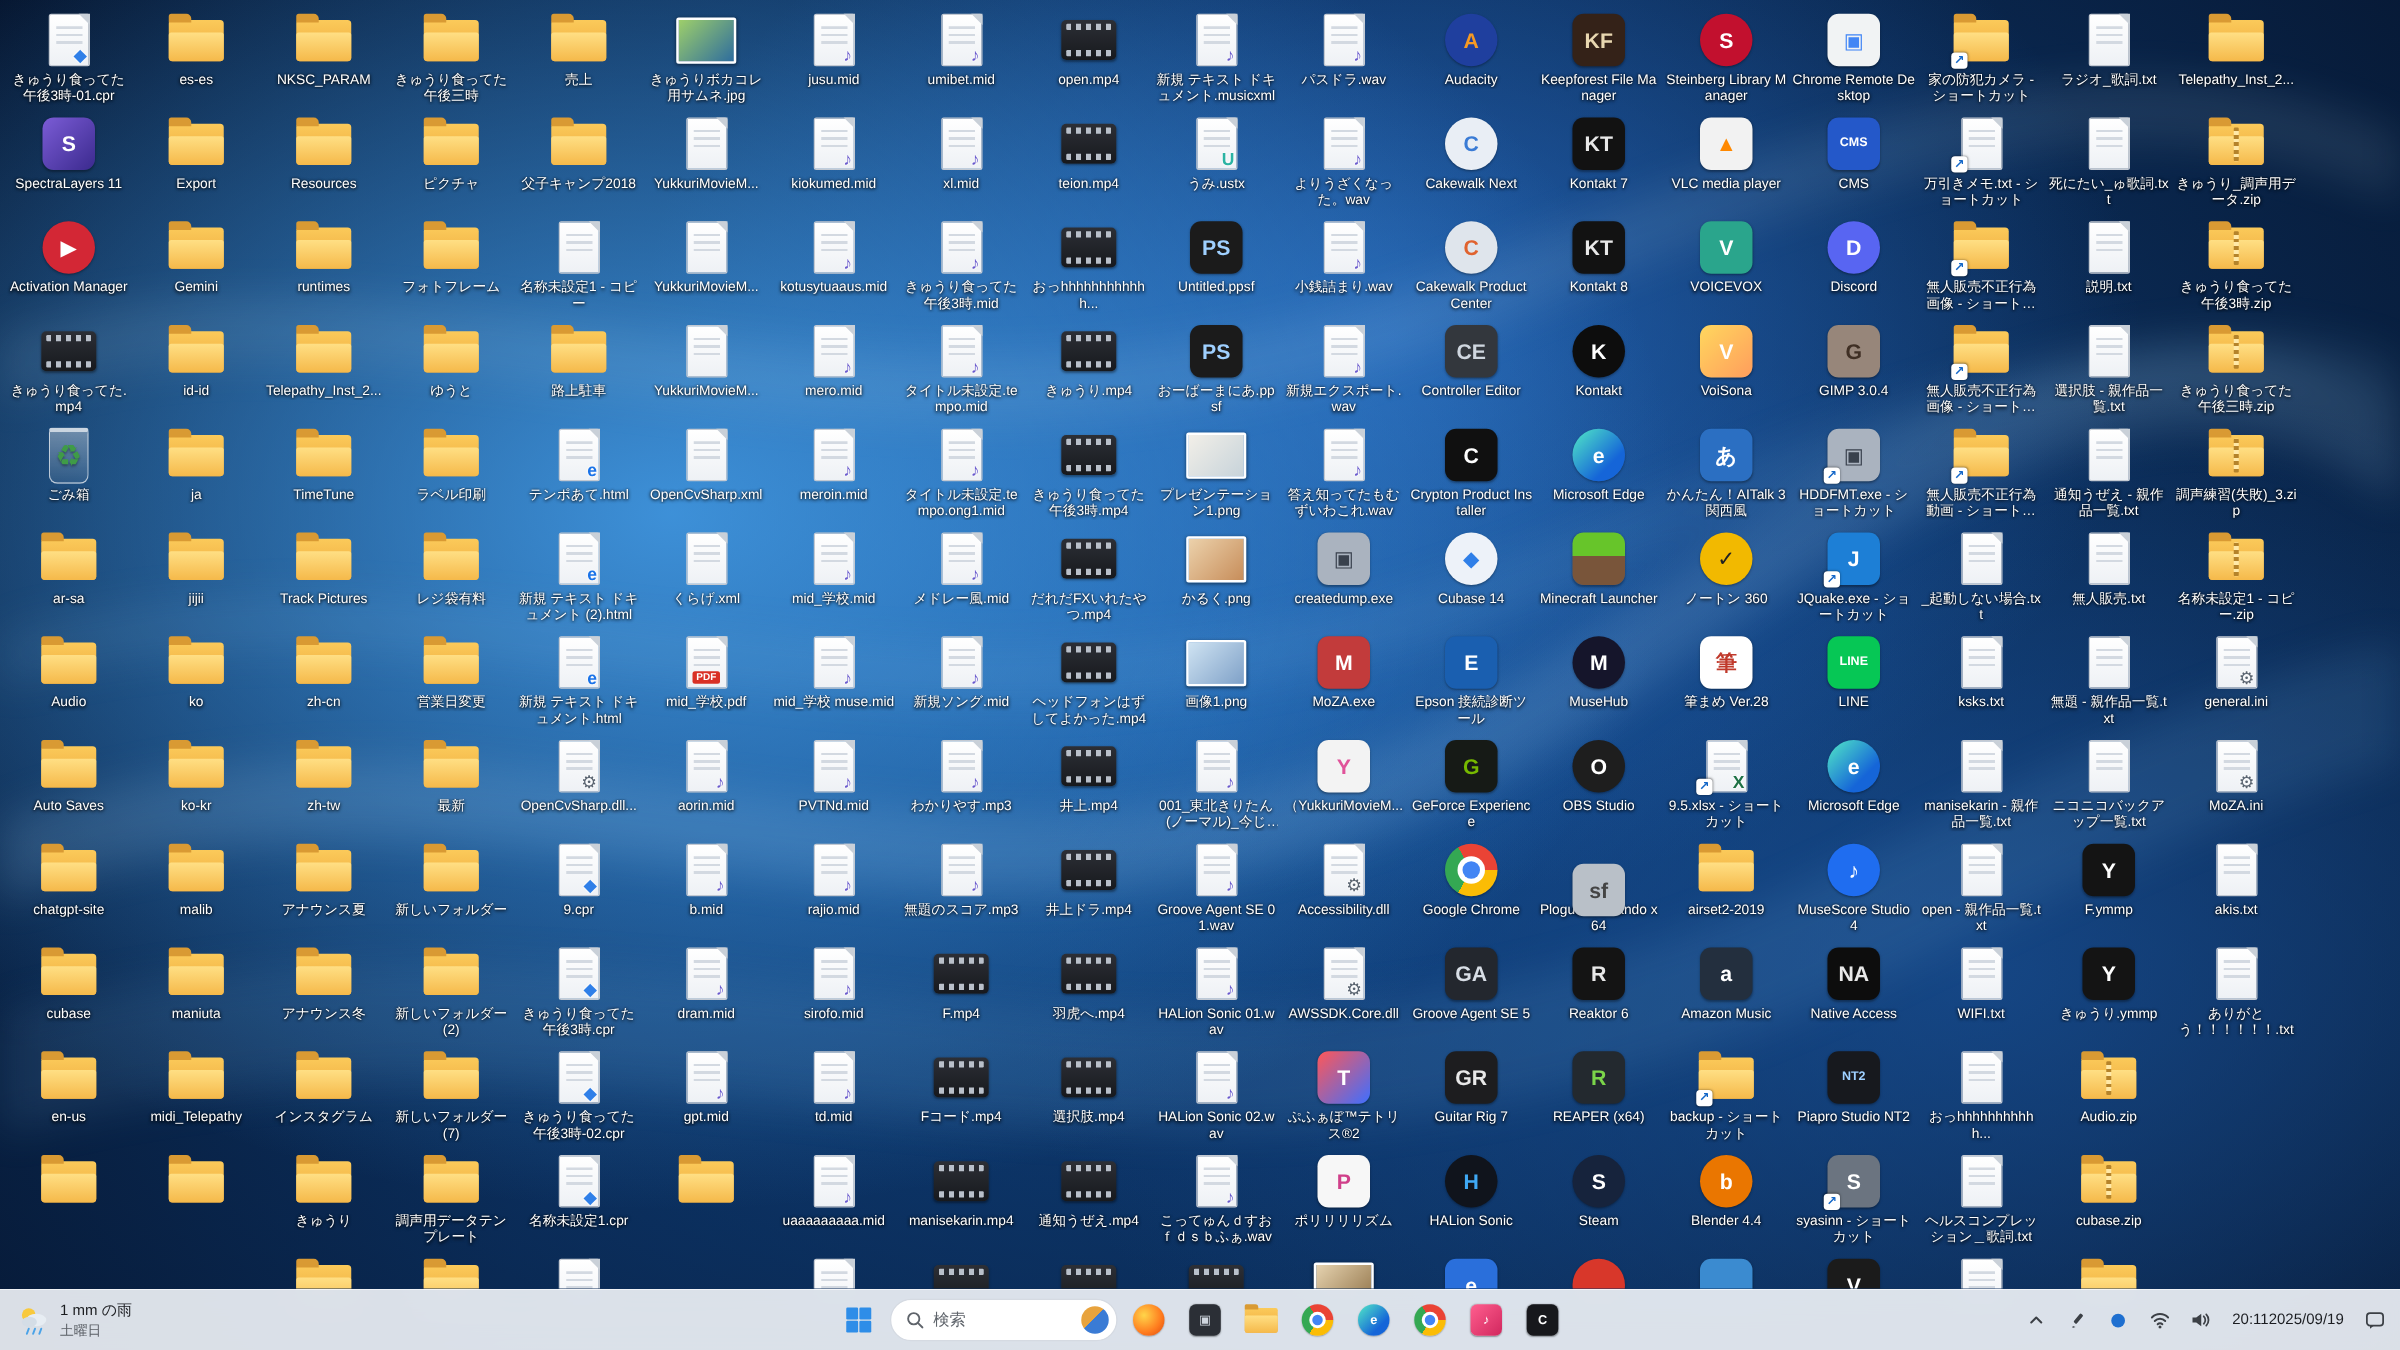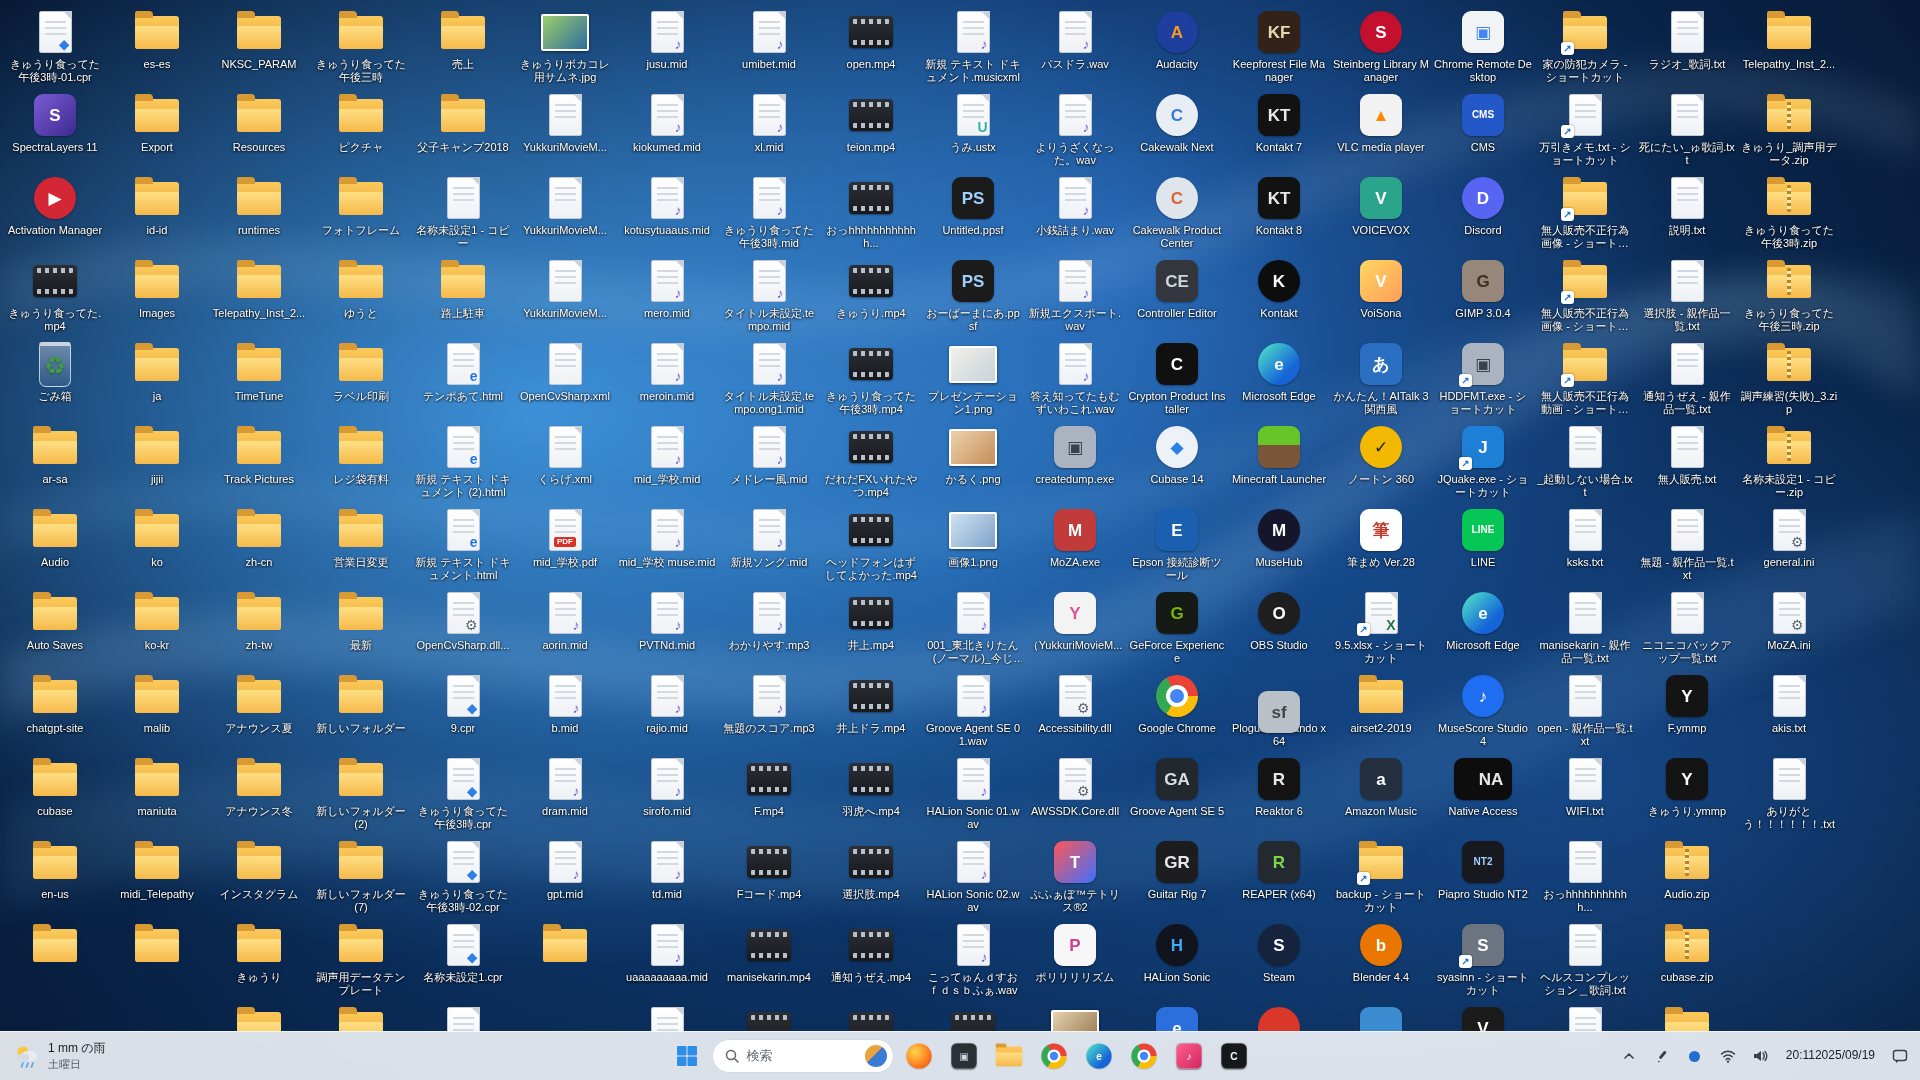--- a/index.html
+++ b/index.html
@@ -164,31 +164,31 @@
           <div class="f"></div>
         </div>
         <div class="lb">es-es</div>
       </div>
       <div class="cell" title="Export">
         <div class="icw">
           <div class="f"></div>
         </div>
         <div class="lb">Export</div>
       </div>
+      <div class="cell" title="Gemini">
+        <div class="icw">
+          <div class="f"></div>
+        </div>
+        <div class="lb">Gemini</div>
+      </div>
       <div class="cell" title="id-id">
         <div class="icw">
           <div class="f"></div>
         </div>
         <div class="lb">id-id</div>
-      </div>
-      <div class="cell" title="Images">
-        <div class="icw">
-          <div class="f"></div>
-        </div>
-        <div class="lb">Images</div>
       </div>
       <div class="cell" title="ja">
         <div class="icw">
           <div class="f"></div>
         </div>
         <div class="lb">ja</div>
       </div>
       <div class="cell" title="jijii">
         <div class="icw">
           <div class="f"></div>
@@ -1338,21 +1338,21 @@
         <div class="lb">Microsoft Edge</div>
       </div>
       <div class="cell" title="MuseScore Studio 4">
         <div class="icw">
           <div class="a rd" style="background: rgb(31, 109, 240);">♪</div>
         </div>
         <div class="lb">MuseScore Studio 4</div>
       </div>
       <div class="cell" title="Native Access">
         <div class="icw">
-          <div class="a" style="background: rgb(13, 13, 13); color: rgb(232, 232, 232); padding-left: 16px;">NA</div>
+          <div class="a" style="background: rgb(13, 13, 13); color: rgb(232, 232, 232);">NA</div>
         </div>
         <div class="lb">Native Access</div>
       </div>
       <div class="cell" title="Piapro Studio NT2">
         <div class="icw">
           <div class="a sm" style="background: rgb(23, 25, 30); color: rgb(159, 208, 255);">NT2</div>
         </div>
         <div class="lb">Piapro Studio NT2</div>
       </div>
       <div class="cell" title="syasinn - ショートカット">

